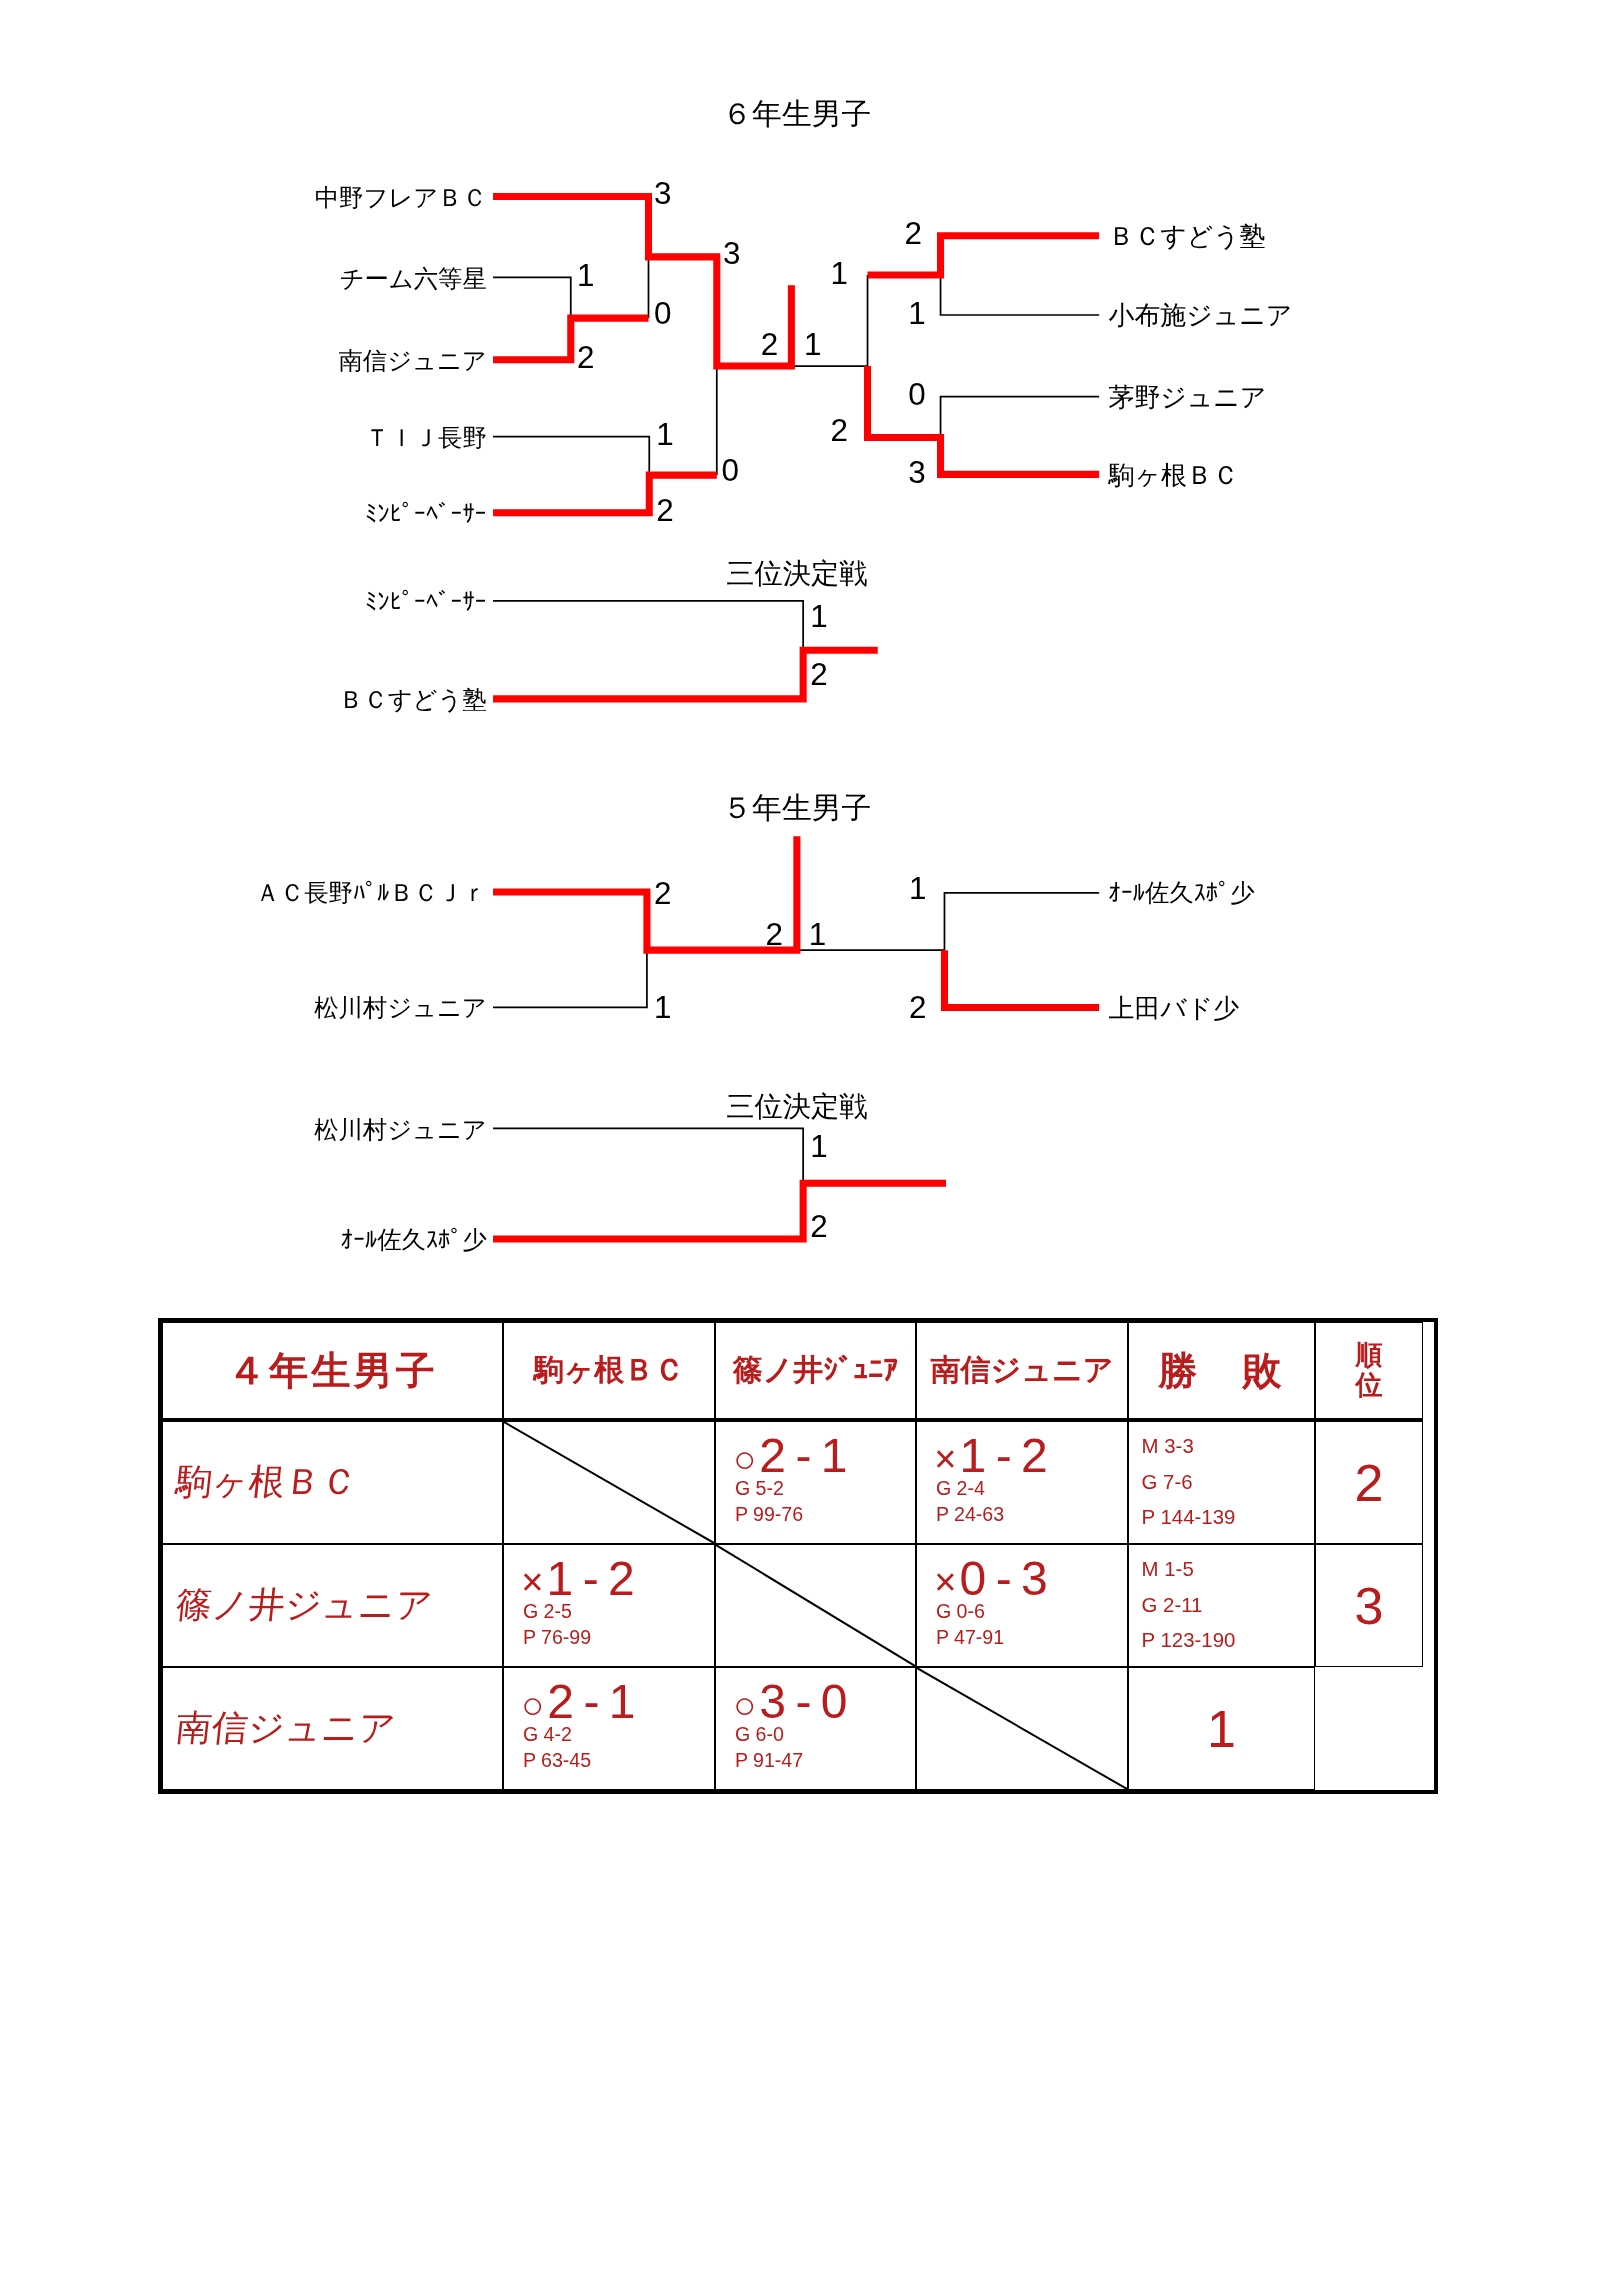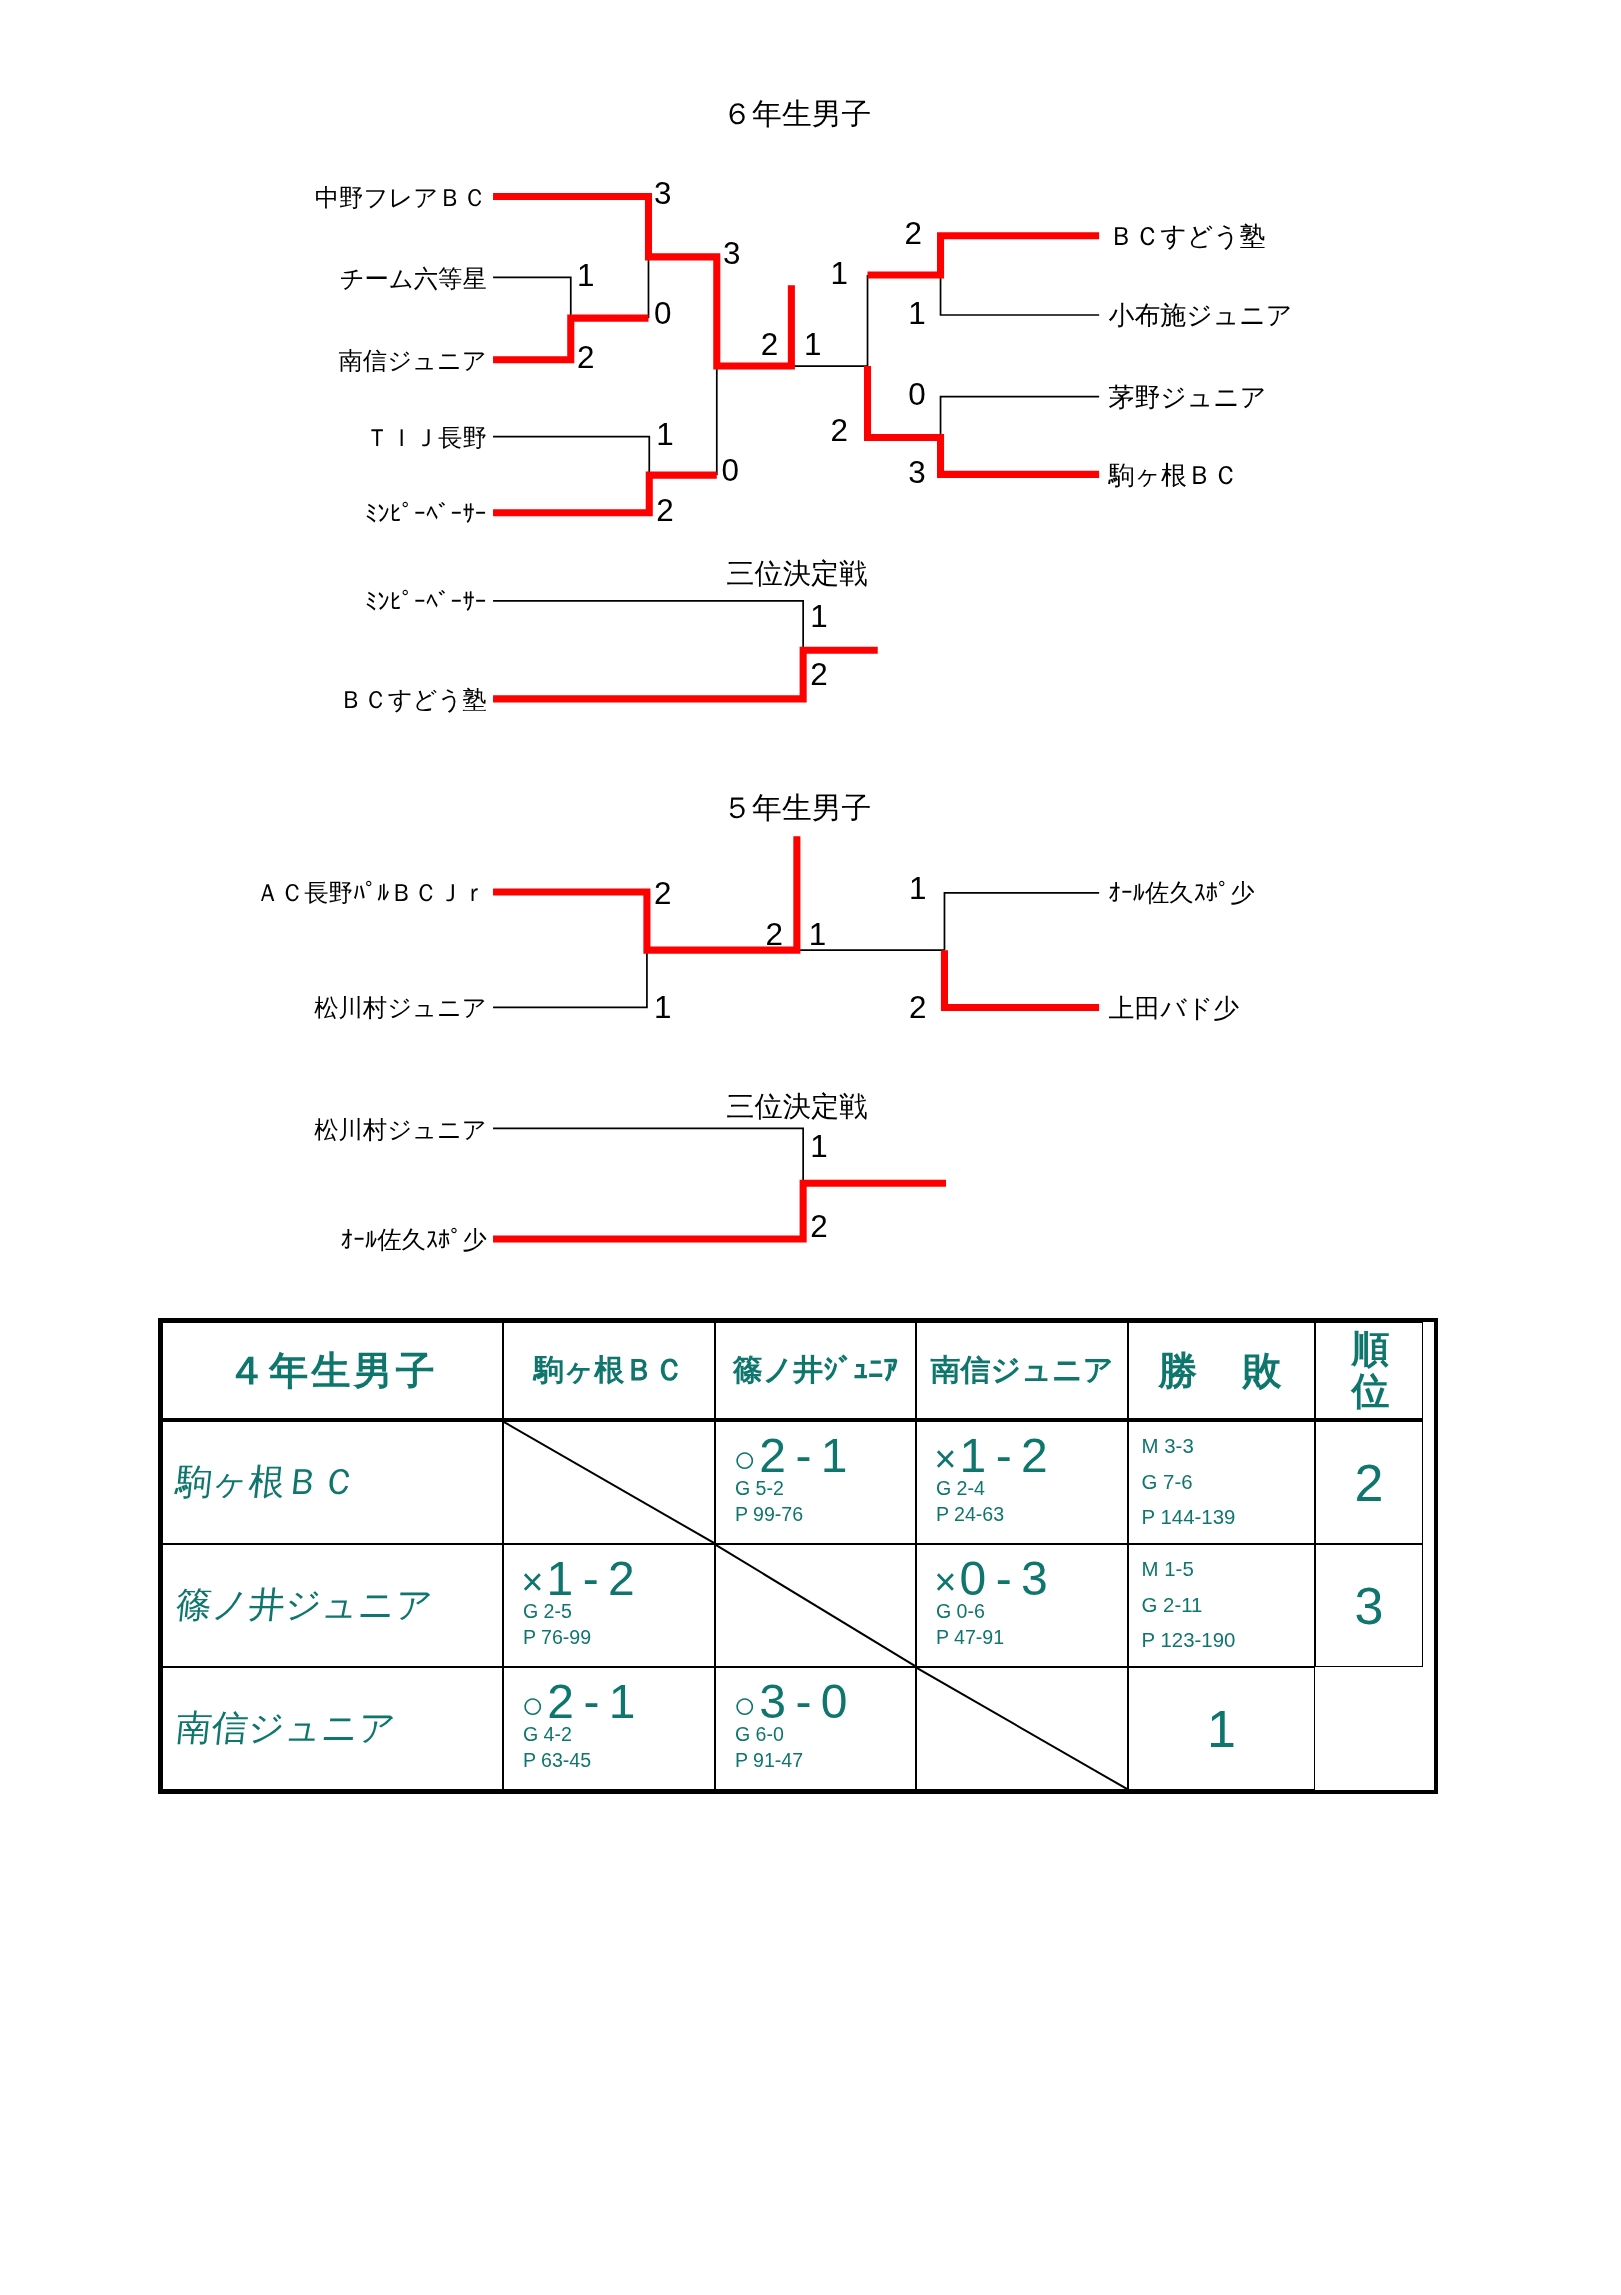--- a/index.html
+++ b/index.html
@@ -1,33 +1,33 @@
 <!DOCTYPE html>
 <html style="font-size:12.6px"><head>
 <meta charset="utf-8">
 <style>
   html,body{margin:0;padding:0;background:#fff;}
   #page{position:relative;width:1622px;height:2295px;background:#ffffff;overflow:hidden;
-        font-family:"Liberation Sans","DejaVu Sans",sans-serif;color:#0f766e;}
+        font-family:"Liberation Sans","DejaVu Sans",sans-serif;color:#b91c1c;}
   #brackets{position:absolute;left:0;top:0;}
   svg text{fill:#000;}
   .tname-big{font-size:33px;}
   .btitle{font-size:38px;}
   .stitle{font-size:36px;}
 
   
   #t4{position:absolute;left:158px;top:1318px;width:1280px;border:4.7px solid #000;
       display:grid;grid-template-columns:341px 212px 201px 212px 187px 108px;
       grid-template-rows:99px 123px 123px 123px;box-sizing:border-box;background:#fff;}
   #t4 .c{border:1.2px solid #000;box-sizing:border-box;position:relative;overflow:hidden;}
   #t4 .hrow{border-bottom:3.9px solid #000;}
   .hc{display:flex;align-items:center;justify-content:center;font-weight:600;}
   .h-title{font-size:39px;letter-spacing:3.1px;}
   .h-team{font-size:30px;}
-  .h-rank{font-size:38px;line-height:1.1;text-align:center;}
+  .h-rank{font-size:27px;line-height:1.1;text-align:center;}
   .h-rank .wrap{width:35px;margin:0 auto;}
   .teamcell{display:flex;align-items:center;font-size:36px;font-weight:500;padding-left:12.6px;}
   .teamcell span{display:inline-block;transform:skewX(-6deg);white-space:nowrap;}
   .matchcell{padding:6.3px 0 0 17.3px;}
   .bigline{display:flex;align-items:baseline;height:47px;}
   .mark{font-size:38px;margin-right:3.1px;}
   .sc{font-size:48px;letter-spacing:9.4px;}
   .sm{font-family:Liberation Sans, sans-serif;font-size:19.6px;line-height:1.33;margin-left:1.6px;}
   .reccell{display:flex;flex-direction:column;justify-content:space-evenly;padding:3.1px 0 3.1px 11px;}
   .reccell .sm{font-size:20.4px;}

